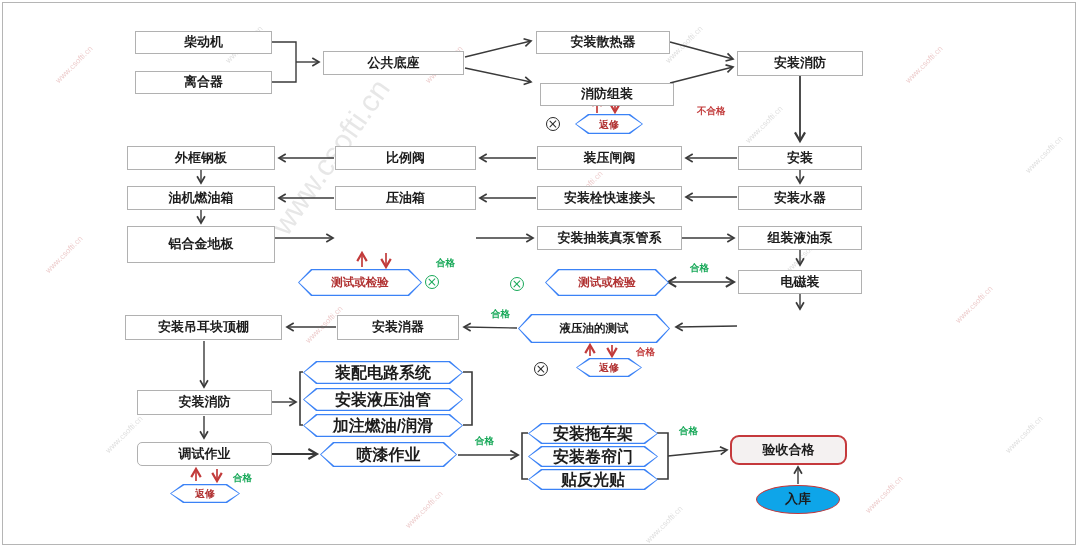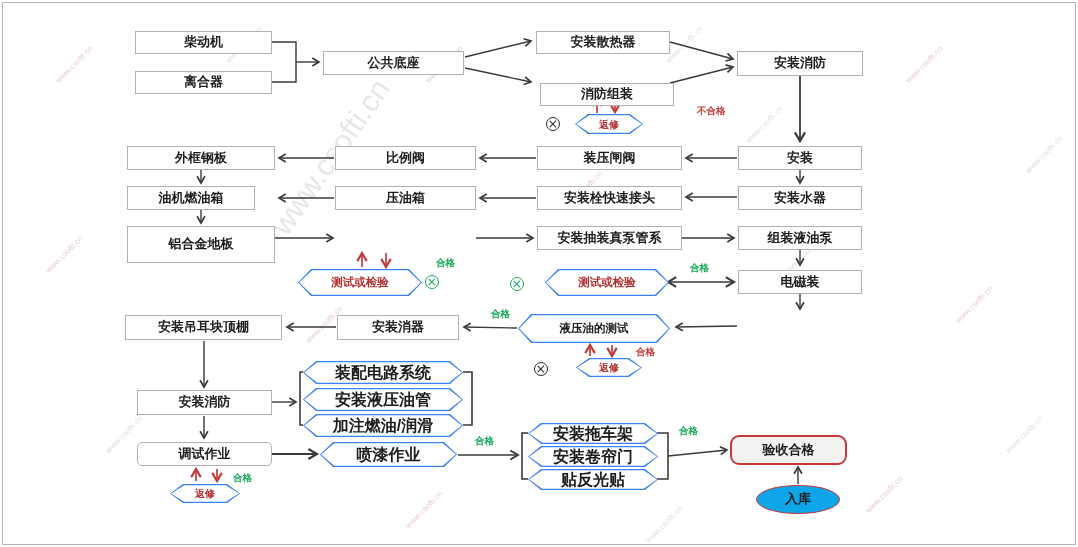--- a/index.html
+++ b/index.html
@@ -130,21 +130,21 @@
     </div>
     <div class="node rect" style="left: 537px; top: 146px; width: 145px; height: 24px;">
       <span>装压闸阀</span>
     </div>
     <div class="node rect" style="left: 335px; top: 146px; width: 141px; height: 24px;">
       <span>比例阀</span>
     </div>
     <div class="node rect" style="left: 738px; top: 146px; width: 124px; height: 24px;">
       <span>安装</span>
     </div>
-    <div class="node rect" style="left: 127px; top: 186px; width: 128px; height: 24px;">
+    <div class="node rect" style="left: 127px; top: 186px; width: 148px; height: 24px;">
       <span>油机燃油箱</span>
     </div>
     <div class="node rect" style="left: 335px; top: 186px; width: 141px; height: 24px;">
       <span>压油箱</span>
     </div>
     <div class="node rect" style="left: 537px; top: 186px; width: 145px; height: 24px;">
       <span>安装栓快速接头</span>
     </div>
     <div class="node rect" style="left: 738px; top: 186px; width: 124px; height: 24px;">
       <span>安装水器</span>

